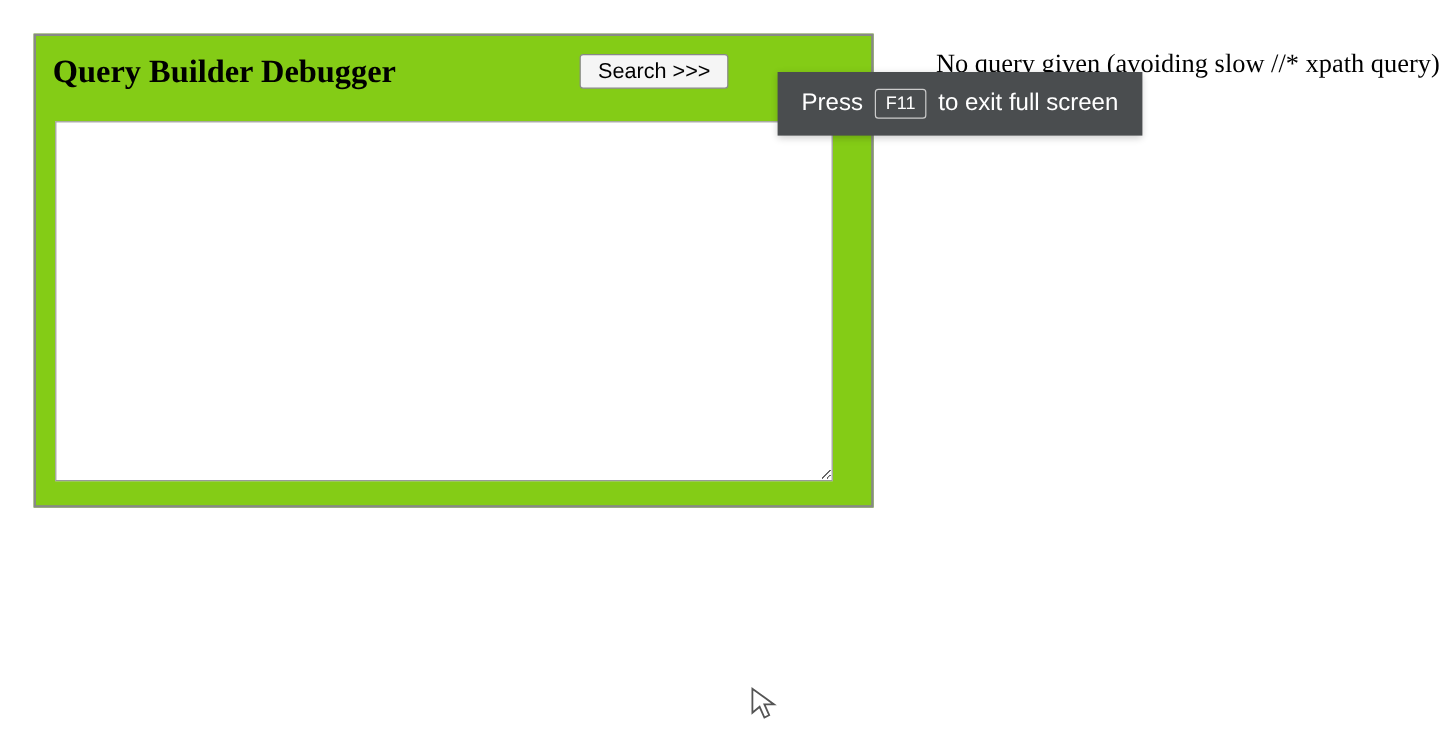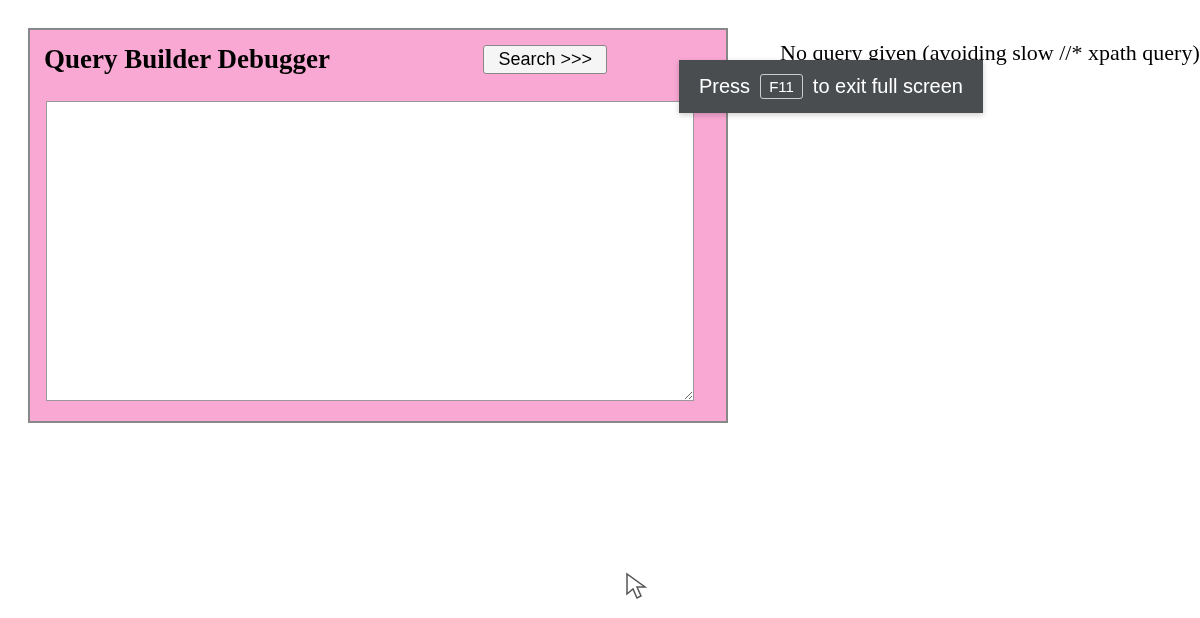--- a/index.html
+++ b/index.html
@@ -14,21 +14,21 @@
       position: relative;
       width: 1200px;
       height: 618px;
     }
     .panel {
       position: absolute;
       left: 28px;
       top: 28px;
       width: 700px;
       border: 2px solid #888;
-      background: #f9a8d4;
+      background: #84cc16;
       padding: 10px 12px 20px 12px;
     }
     .panel-header {
       display: flex;
       align-items: center;
       justify-content: space-between;
       padding: 4px 2px 18px 2px;
     }
     .panel-title {
       font-size: 27px;
@@ -85,21 +85,21 @@
     .status-text {
       position: absolute;
       left: 780px;
       top: 40px;
       font-size: 22px;
       font-family: "Times New Roman", Times, serif;
       white-space: nowrap;
     }
     .fullscreen-toast {
       position: absolute;
-      left: 679px;
+      left: 648px;
       top: 60px;
       background: #4a4d4f;
       color: #fff;
       font-family: Arial, Helvetica, sans-serif;
       font-size: 20px;
       padding: 14px 20px;
       display: flex;
       align-items: center;
       gap: 10px;
       box-shadow: 0 2px 6px rgba(0,0,0,0.2);

